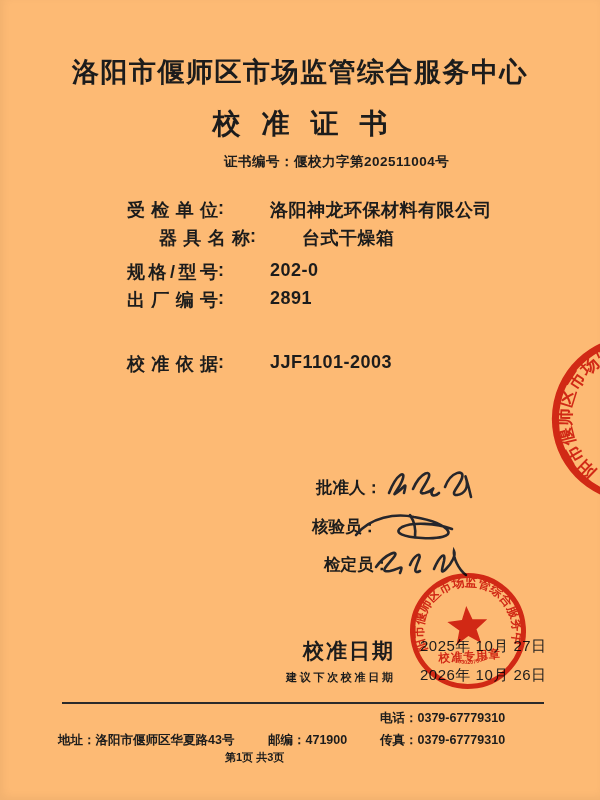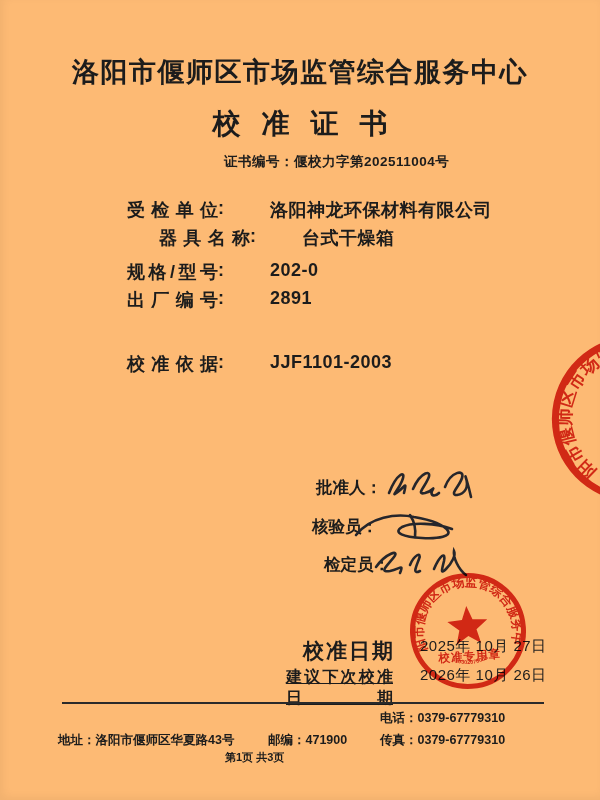--- a/index.html
+++ b/index.html
@@ -102,21 +102,21 @@
     <path d="M6,24 C16,10 30,6 24,14 C18,22 8,30 20,28 C30,26 34,20 30,30"></path>
     <path d="M40,22 C44,12 52,8 49,16 C46,24 42,32 50,28"></path>
     <path d="M64,26 C70,12 76,8 74,18 C72,26 70,32 76,26 C82,20 86,12 84,8 C83,14 88,26 96,32"></path>
   </svg>
 
   <div class="abs" style="top:637px;left:303px;">
     <span class="dlabel" style="width:90px;font-size:21px;">校准日期</span>
   </div>
   <div class="abs dval" style="top:637px;left:406px;">2025年 10月 27日</div>
   <div class="abs" style="top:667px;left:286px;">
-    <span class="dlabel" style="width:107px;font-size:16px;text-decoration:underline;">建议下次校准日期</span>
+    <span class="dlabel" style="width:107px;font-size:11px;">建议下次校准日期</span>
   </div>
   <div class="abs dval" style="top:666px;left:406px;">2026年 10月 26日</div>
 
   <div class="abs foot-rule"></div>
   <div class="abs foot" style="top:710px;left:380px;"><span>电话：</span><span>0379-67779310</span></div>
   <div class="abs foot" style="top:732px;left:58px;"><span>地址：</span><span>洛阳市偃师区华夏路43号</span></div>
   <div class="abs foot" style="top:732px;left:268px;"><span>邮编：</span><span>471900</span></div>
   <div class="abs foot" style="top:732px;left:380px;"><span>传真：</span><span>0379-67779310</span></div>
   <div class="abs page-info">第1页  共3页</div>
 

